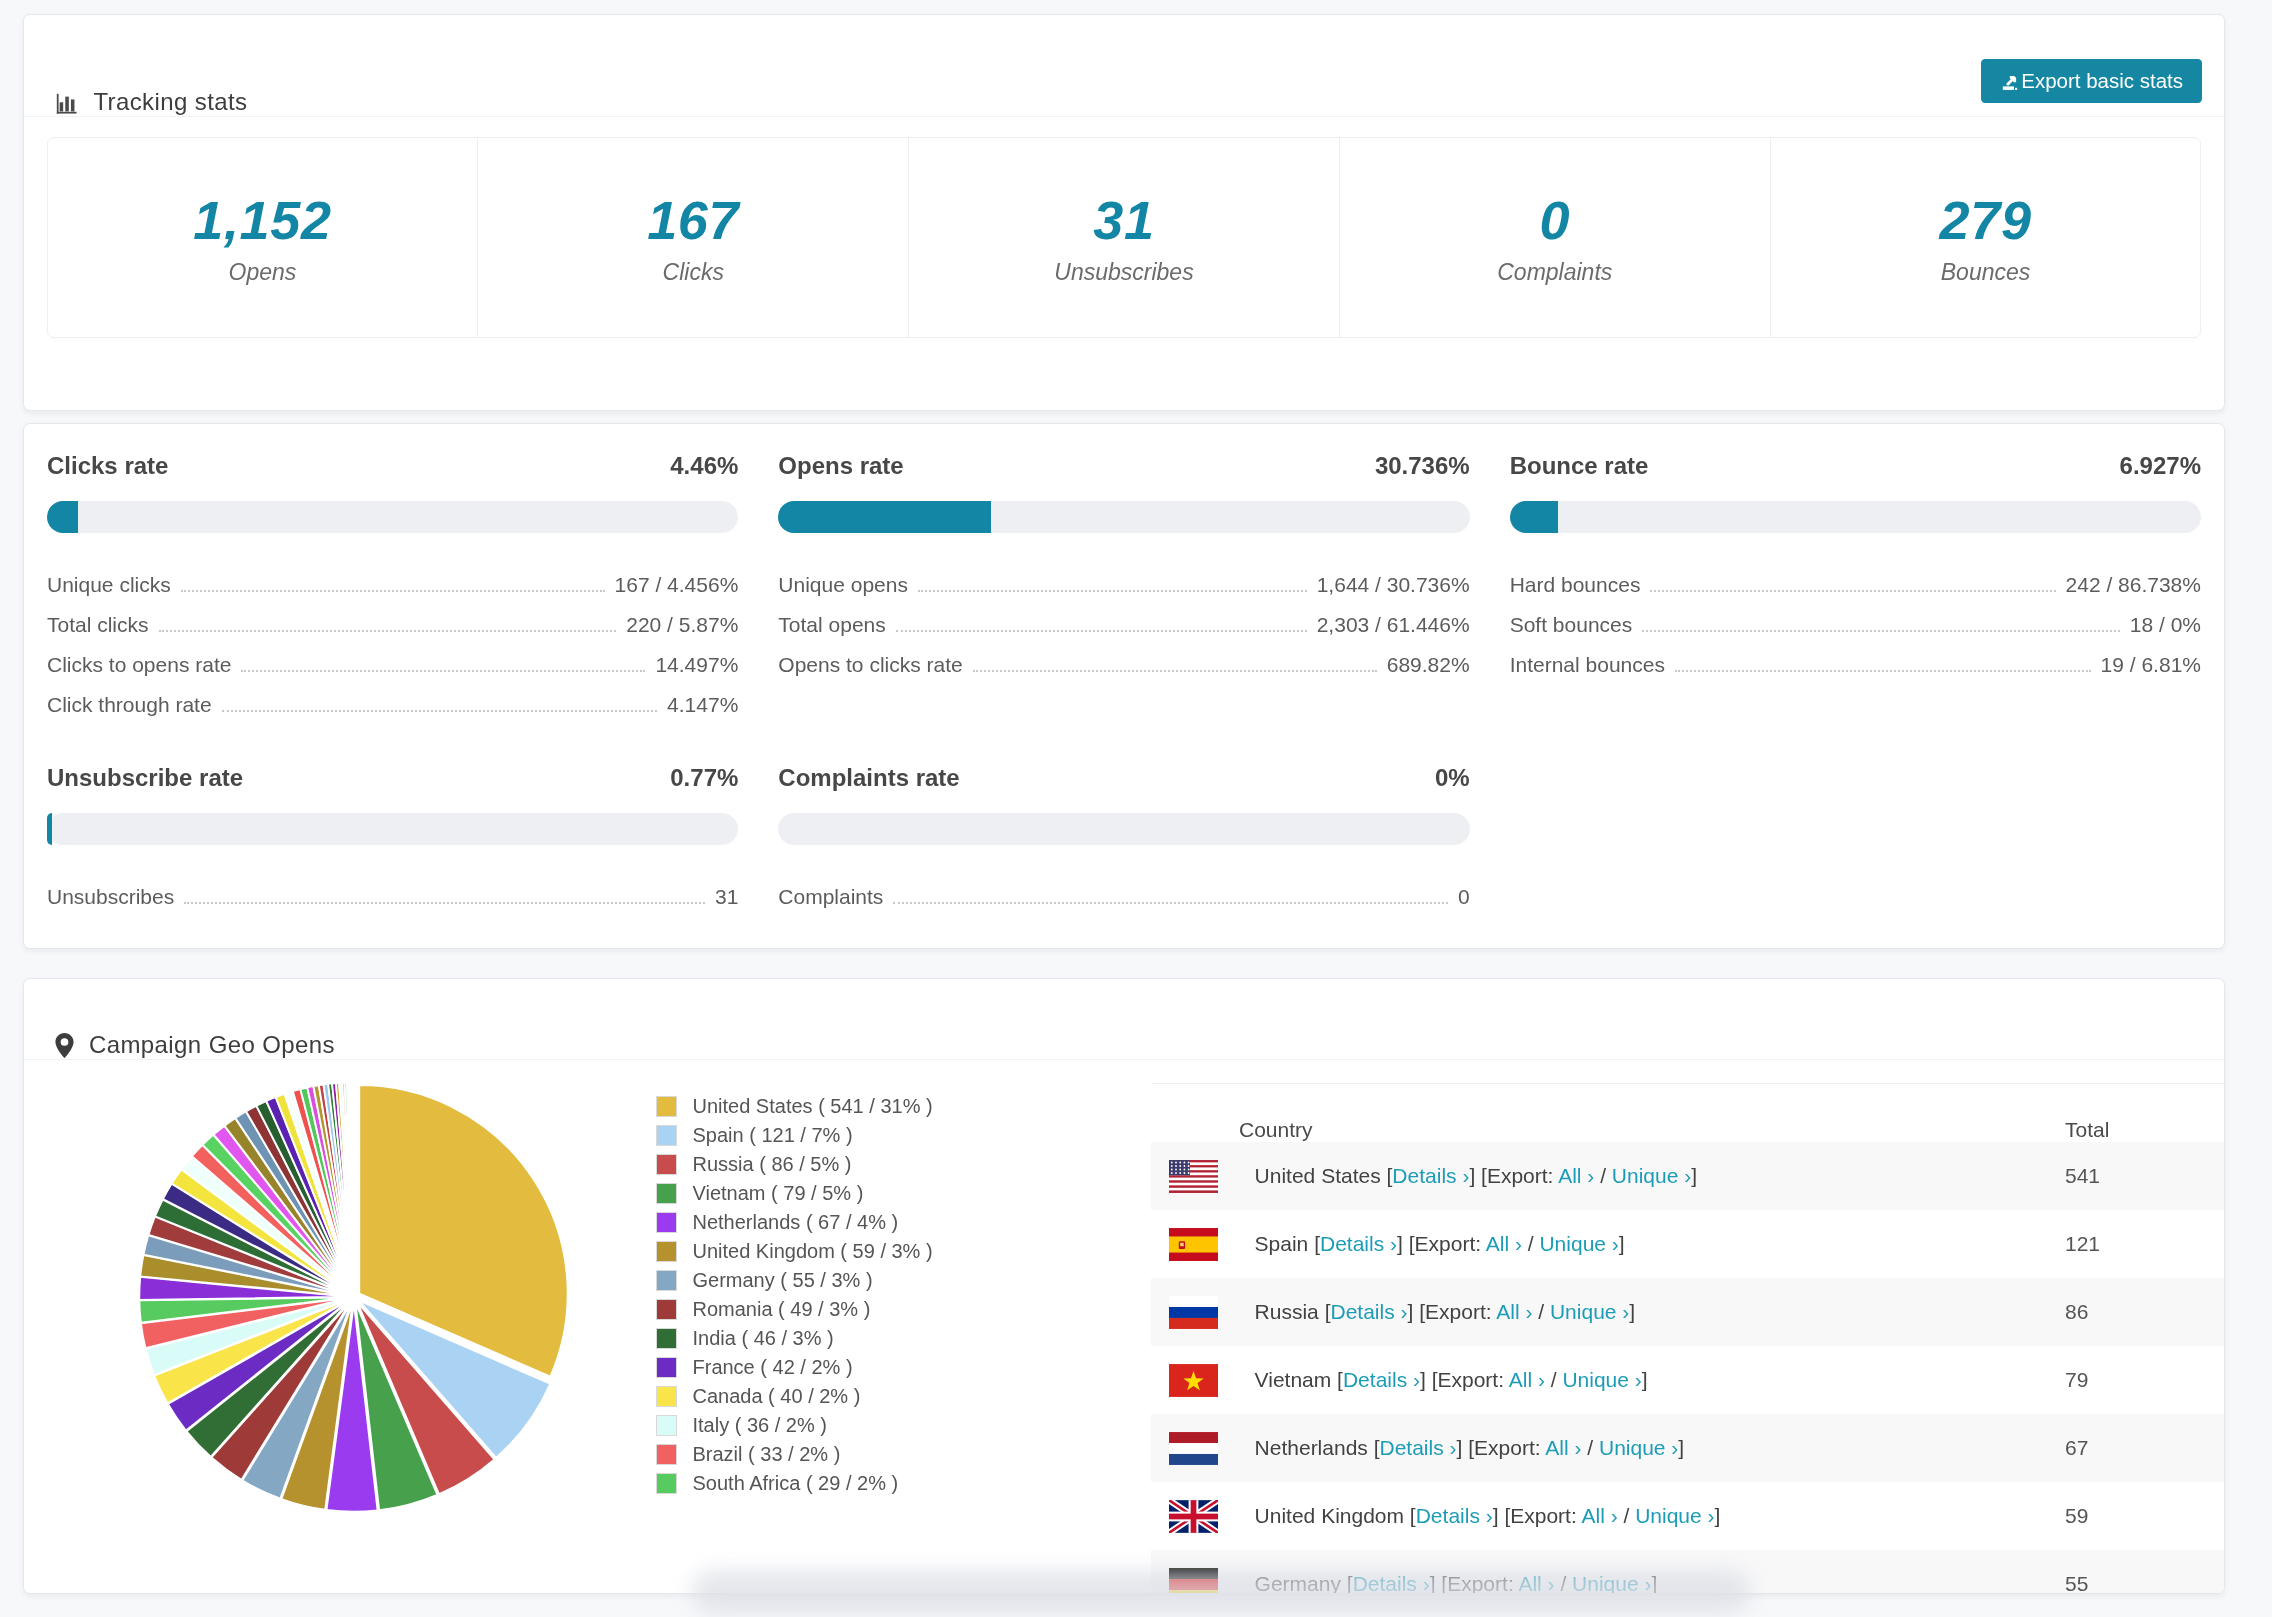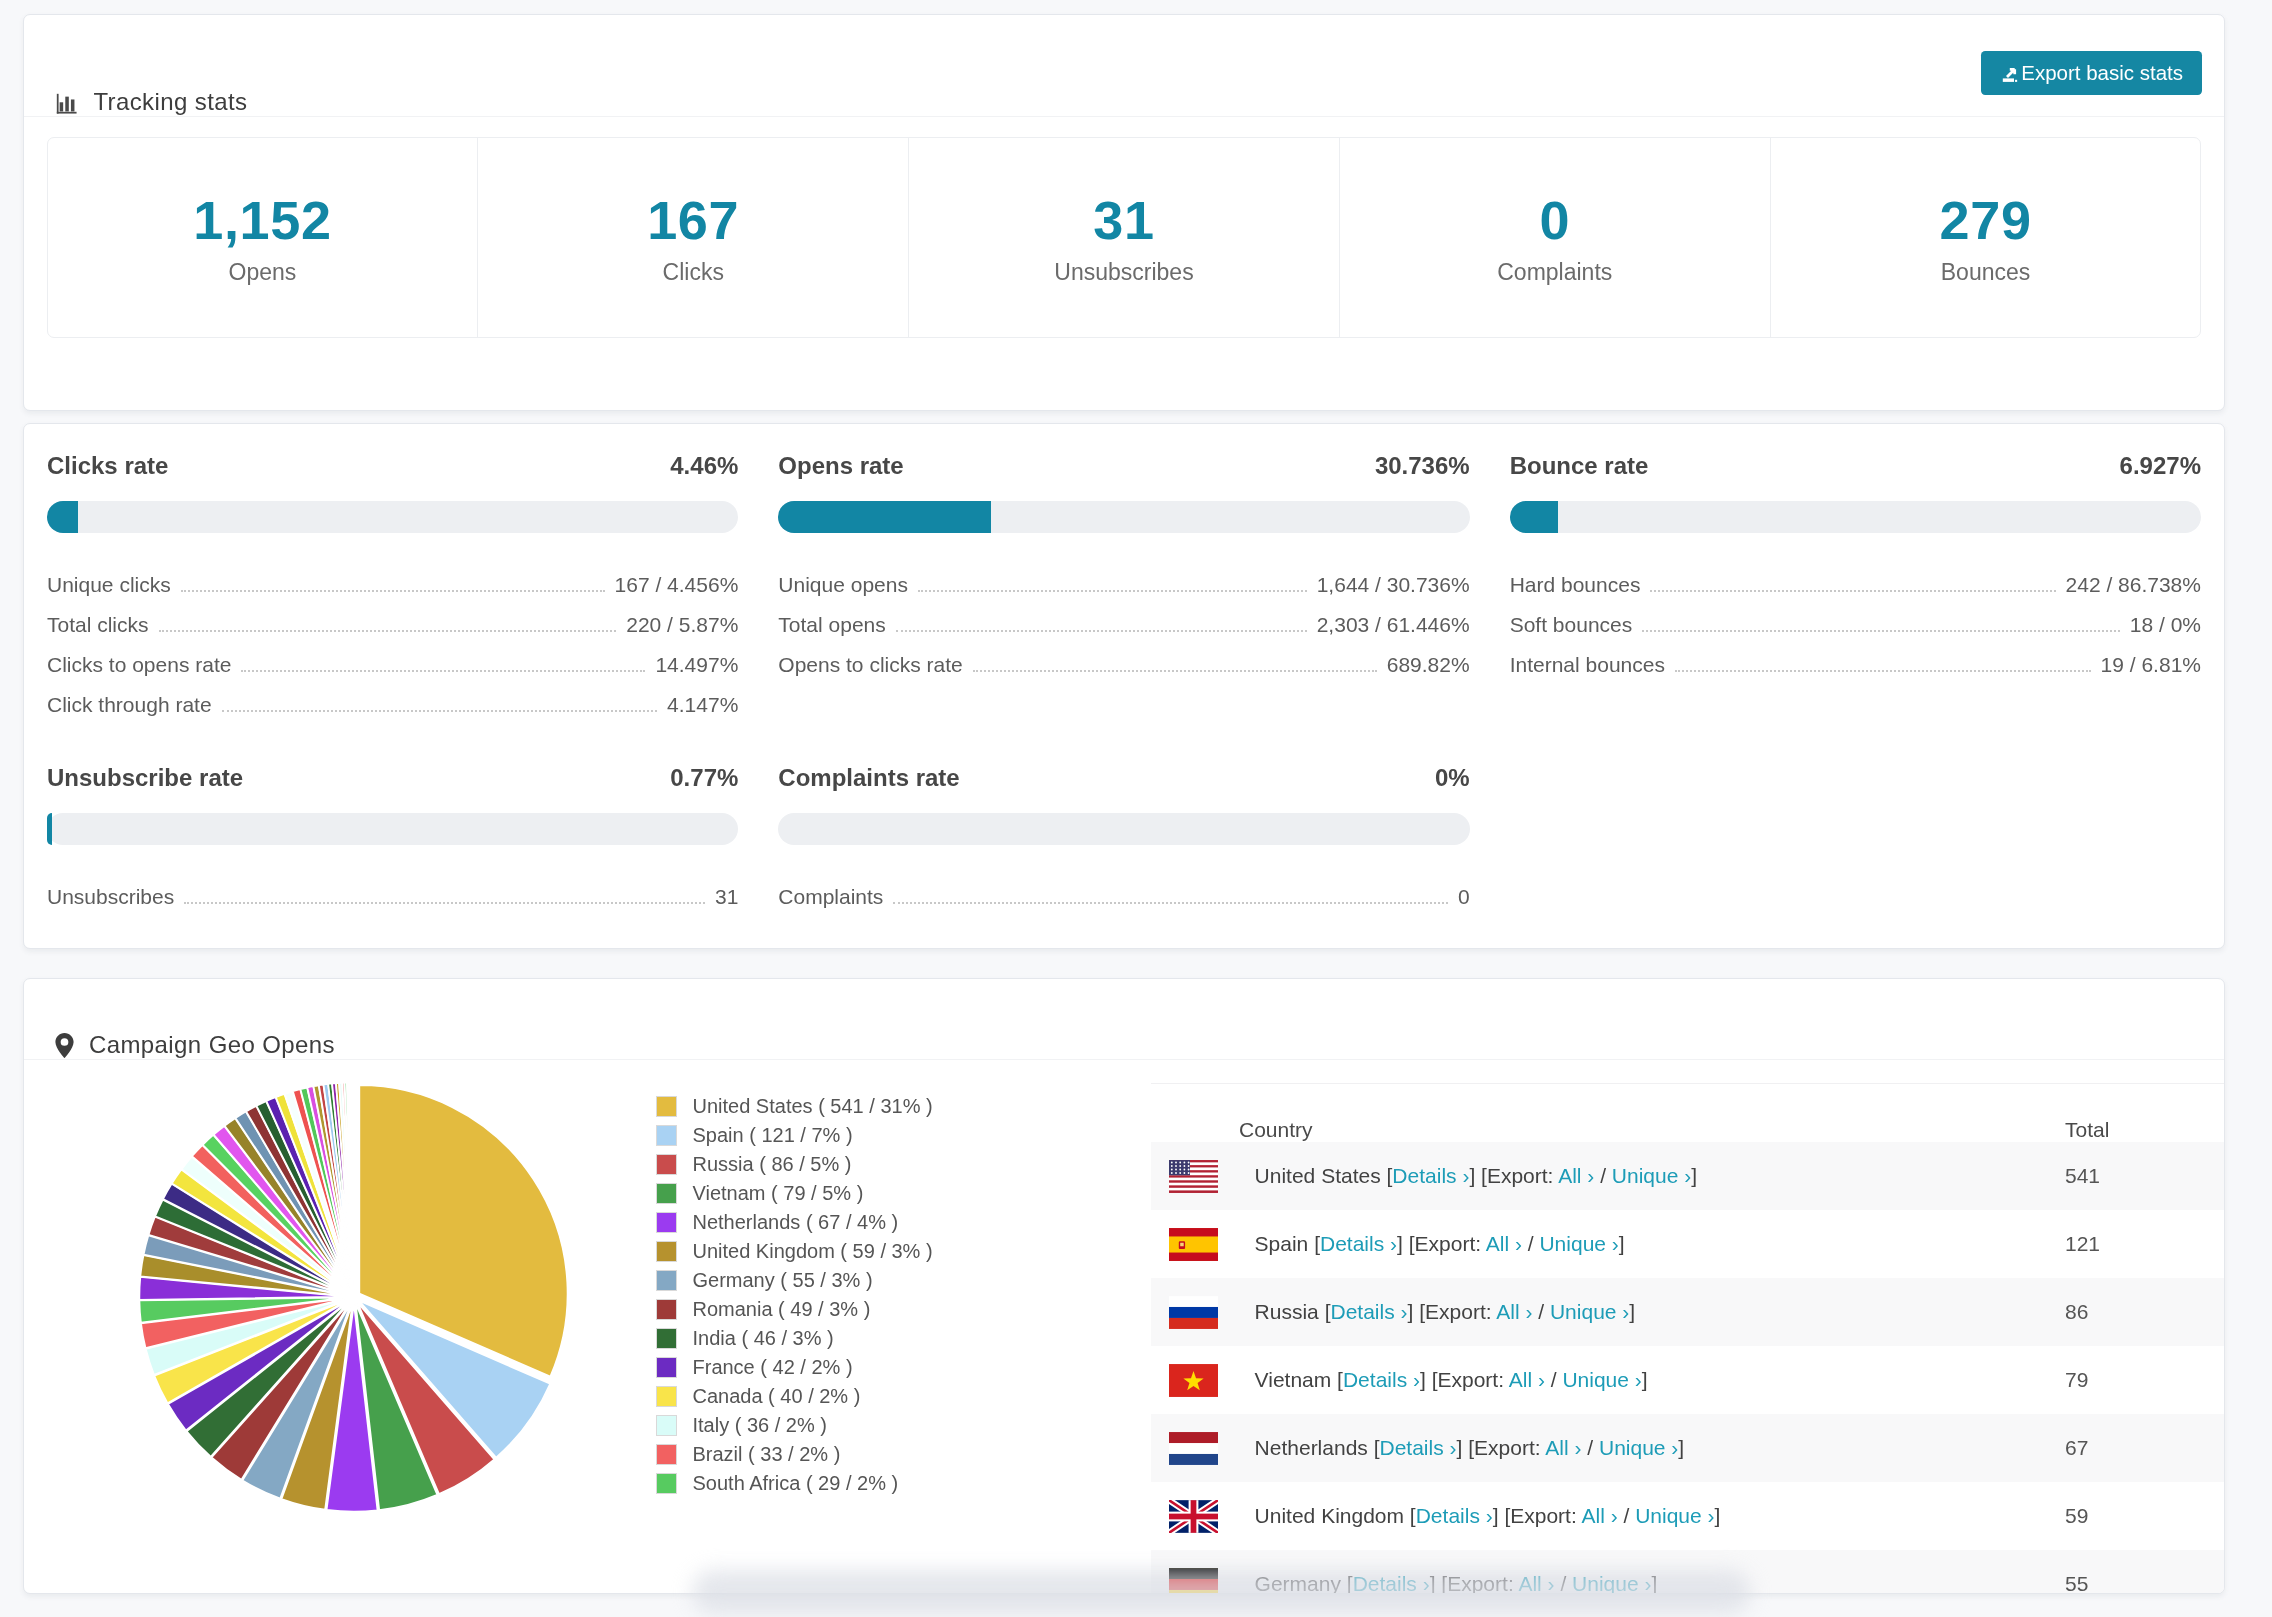--- a/index.html
+++ b/index.html
@@ -14,30 +14,30 @@
   #card-rates    { top:423px; height:526px; }
   #card-geo      { top:978px; height:616px; overflow:hidden; }
 
   .card-header { display:flex; align-items:flex-end; gap:14px; padding:0 30px;
                  border-bottom:1.4px solid #f1f2f4; }
   #card-tracking .card-header { height:102px; }
   #card-geo .card-header { height:81px; }
   .card-title { font-size:24px; color:#3d3d3d; letter-spacing:0.4px; }
 
   
-  #export-btn { position:absolute; right:22px; top:36px; height:44px;
+  #export-btn { position:absolute; right:22px; top:44px; height:44px;
                 background:#1587a3; color:#fff; border:none; border-radius:4.2px;
                 font-size:20.5px; font-family:inherit; display:flex; align-items:center;
                 gap:0; padding:0 19px; cursor:pointer; }
 
   
   #stats-box { margin:20px 22.6px 0; height:201px; border:1.4px solid #eceef1;
                border-radius:7px; display:flex; }
   .stat { flex:1; display:flex; flex-direction:column; align-items:center;
-          justify-content:center; border-right:1.4px solid #eceef1; }
+          justify-content:center; border-right:1.4px solid #eceef1;font-style:italic; }
   .stat:last-child { border-right:none; }
   .stat-value { font-size:54px; font-weight:700; color:#1286a4; letter-spacing:0.7px; }
   .stat-label { font-size:23px; color:#6b6b6b; margin-top:8.5px; }
 
   
   #rate-grid { display:grid; grid-template-columns:repeat(3,1fr);
                column-gap:40px; row-gap:44px; padding:28px 23px 0; }
   .rate-head { display:flex; justify-content:space-between; align-items:baseline;
                font-size:24px; font-weight:700; color:#474747; margin-bottom:21px; }
   .bar { height:32px; background:#edeff2; border-radius:17px; margin-bottom:27px; }

